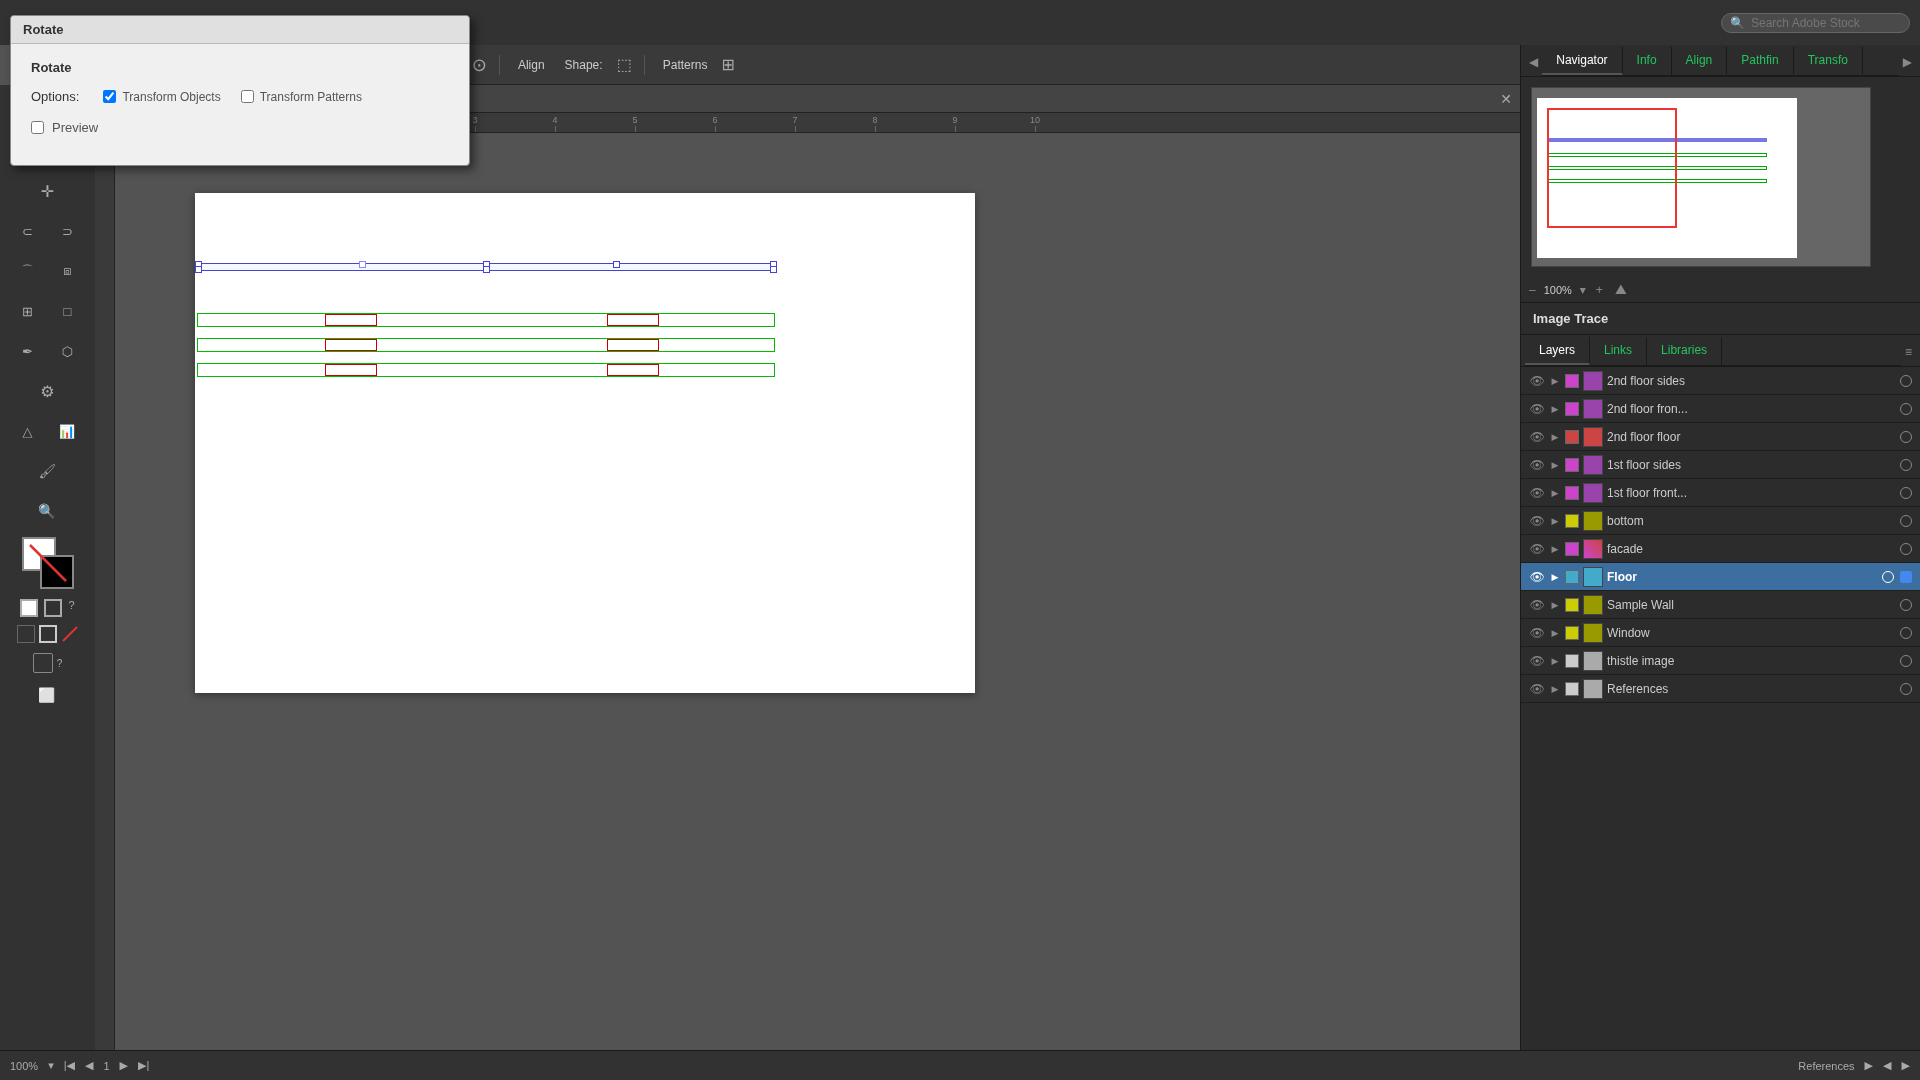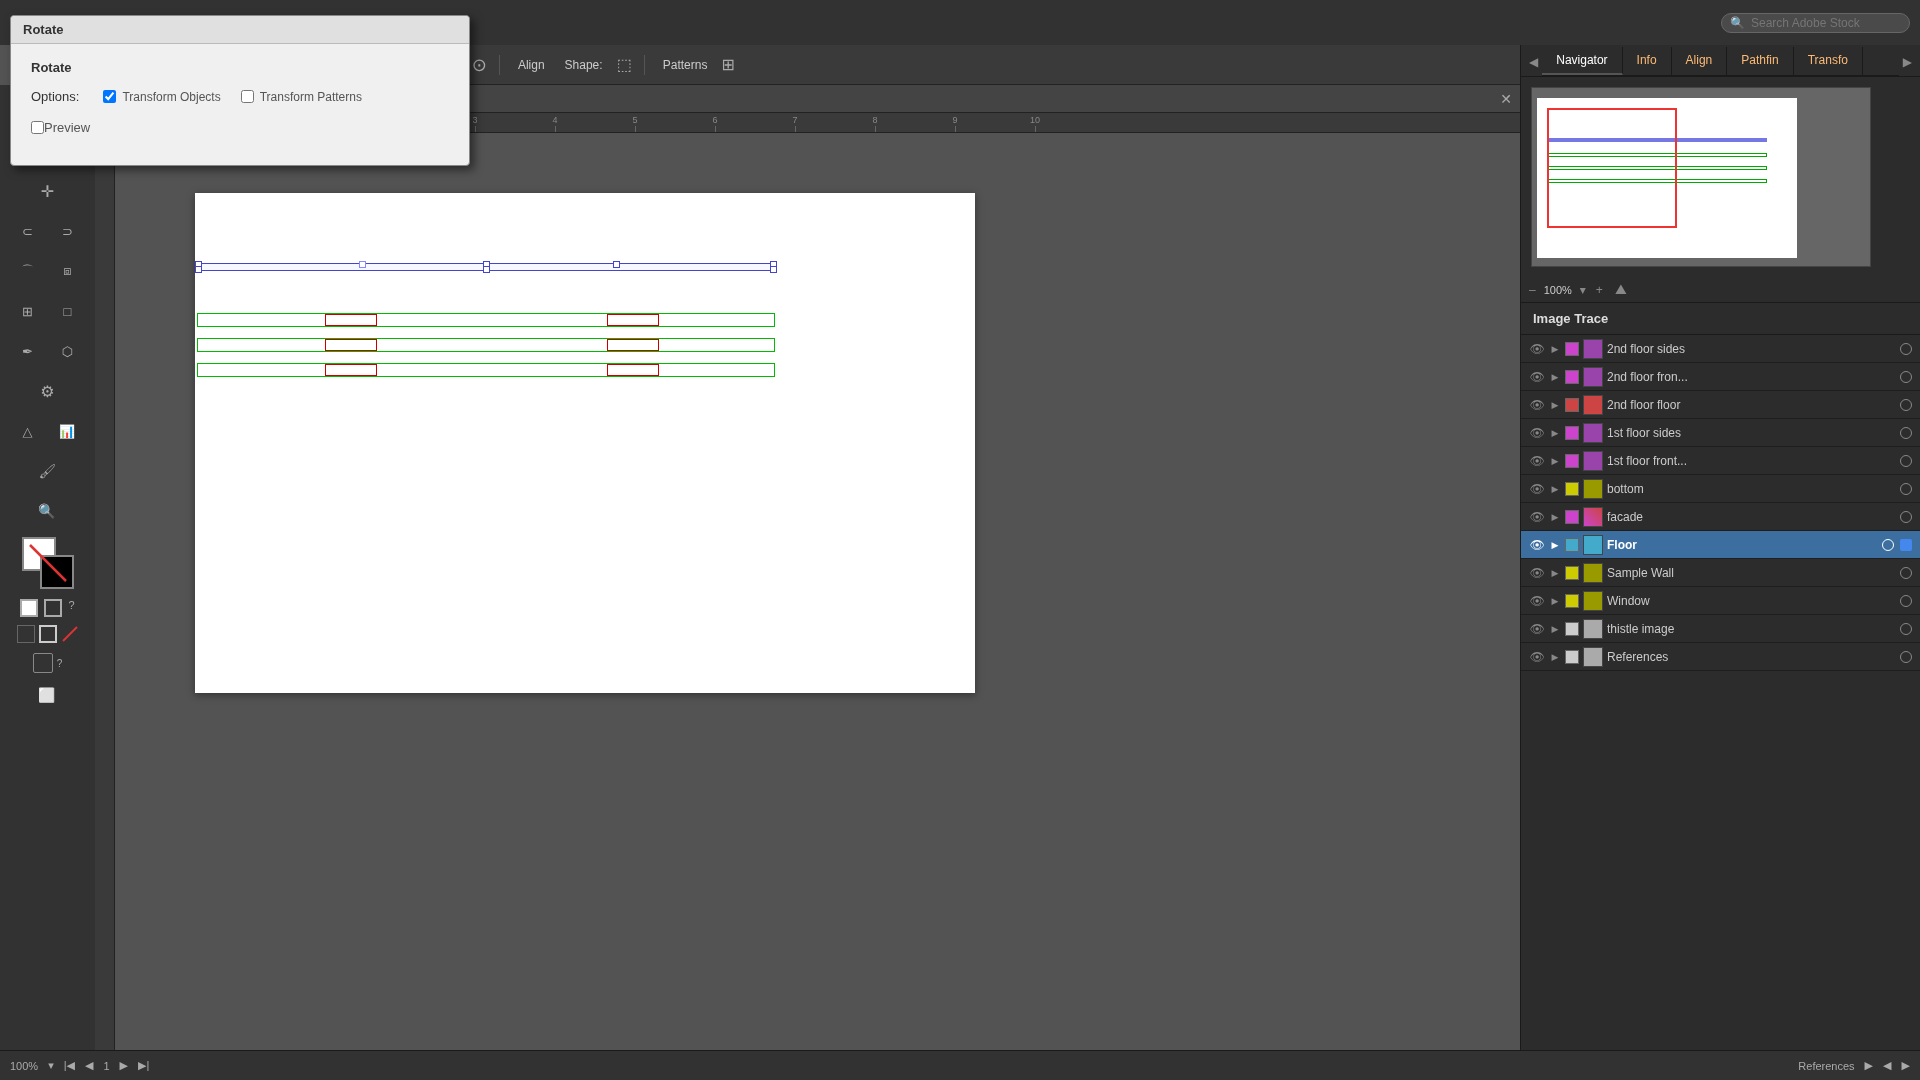--- a/index.html
+++ b/index.html
@@ -64,21 +64,21 @@
     
     .right-panel {
       position: absolute; right: 0; top: 0; bottom: 0; width: 400px;
       background: #2c2c2c; z-index: 80; border-left: 1px solid #1a1a1a;
       display: flex; flex-direction: column;
     }
     .panel-tabs {
       display: flex; gap: 0; border-bottom: 1px solid #1a1a1a;
     }
     .panel-tab {
-      padding: 6px 14px; color: #fdba74; cursor: pointer; font-size: 12px; border-right: 1px solid #1a1a1a;
+      padding: 6px 14px; color: #22c55e; cursor: pointer; font-size: 12px; border-right: 1px solid #1a1a1a;
     }
     .panel-tab.active { color: #fff; background: #2c2c2c; border-bottom: 2px solid #555; }
 
     
     .navigator-area {
       padding: 10px; background: #2c2c2c;
     }
     .nav-thumbnail {
       width: 340px; height: 180px; background: #666; border: 1px solid #444; position: relative; overflow: hidden;
     }
@@ -140,21 +140,21 @@
     }
     .angle-dial-line {
       position: absolute; width: 2px; height: 16px; background: #5555cc; top: 4px; left: 50%; transform: translateX(-50%); border-radius: 2px;
     }
     .angle-input {
       width: 80px; height: 26px; border: 1px solid #aaa; background: white; font-size: 13px; text-align: center; color: #333; border-radius: 2px;
     }
     .options-row { display: flex; align-items: center; gap: 20px; margin-bottom: 16px; }
     .options-label { font-size: 13px; color: #333; margin-right: 4px; }
     .cb-row { display: flex; align-items: center; gap: 6px; font-size: 12px; color: #555; }
-    .preview-row { display: flex; align-items: center; gap: 0; margin-bottom: 14px; }
+    .preview-row { display: flex; align-items: center; gap: 8px; margin-bottom: 14px; }
     .preview-label { font-size: 13px; color: #555; }
     .dialog-buttons { display: flex; gap: 12px; justify-content: flex-start; }
     .btn-copy {
       padding: 7px 28px; background: #f5f5f5; border: 1px solid #999; border-radius: 20px;
       font-size: 13px; color: #333; cursor: pointer;
     }
     .btn-ok {
       padding: 7px 28px; background: #d8d8d8; border: 1px solid #999; border-radius: 20px;
       font-size: 13px; color: #333; cursor: pointer; font-weight: 600;
     }
@@ -410,20 +410,30 @@
     <span style="color:#ccc;font-size:11px;cursor:pointer;">100%</span>
     <span style="color:#888;cursor:pointer;">▾</span>
     <span style="color:#888;cursor:pointer;margin-left:2px;">+</span>
     <span style="color:#888;margin-left:4px;font-size:14px;">⛰</span>
   </div>
 
   <div class="image-trace-header">
     <span>Image Trace</span>
   </div>
 
+  <div style="background:#2c2c2c;border-bottom:1px solid #1a1a1a;">
+    <div style="display:flex;align-items:center;padding:2px 4px 0;">
+      <div class="panel-tabs" style="flex:1;">
+        <div class="panel-tab active">Layers</div>
+        <div class="panel-tab">Links</div>
+        <div class="panel-tab">Libraries</div>
+      </div>
+      <span style="color:#888;cursor:pointer;padding:4px;">≡</span>
+    </div>
+  </div>
 
   <div class="layers-panel">
 
     <div class="layer-item">
       <div class="layer-vis">👁</div>
       <div class="layer-expand">▶</div>
       <div class="layer-color" style="background:#cc44cc;"></div>
       <div class="layer-thumb" style="background:#9944aa;"></div>
       <span class="layer-name">2nd floor sides</span>
       <div class="layer-circle"></div>

